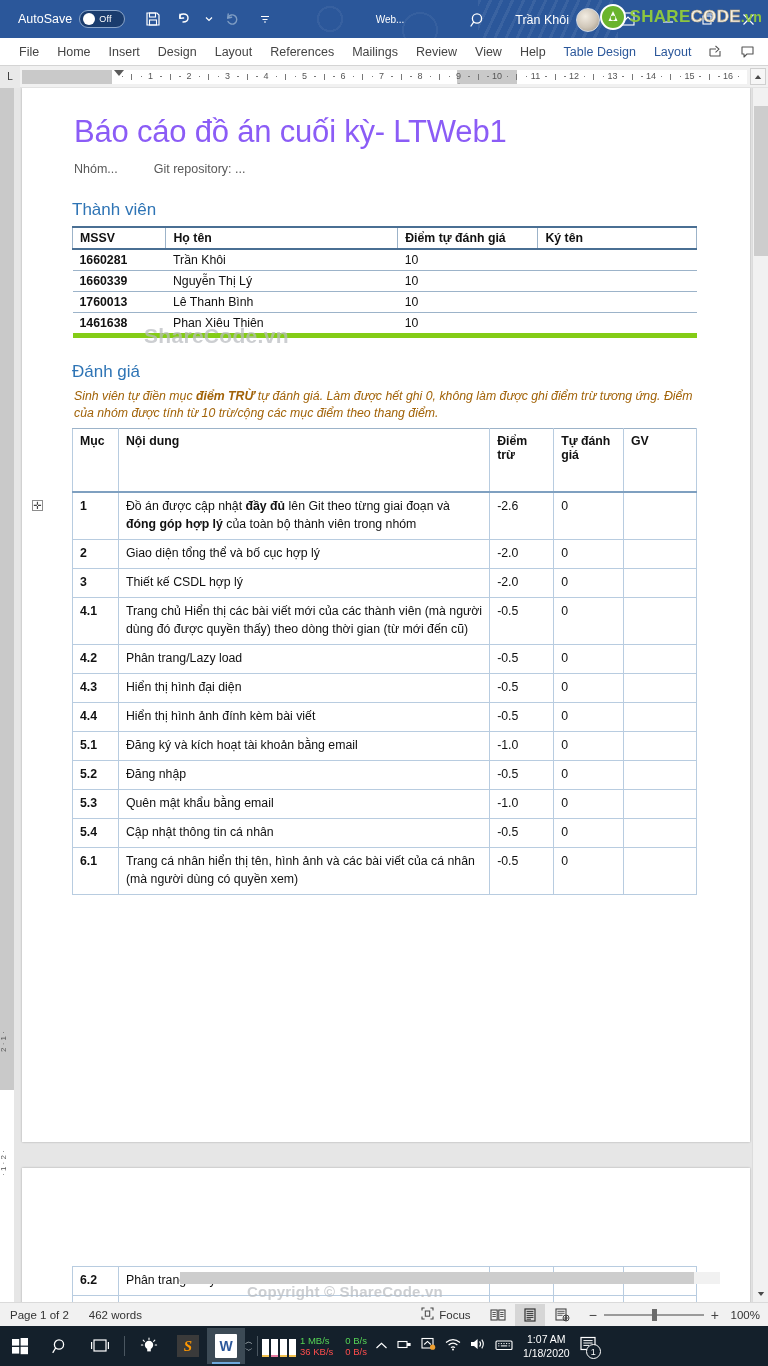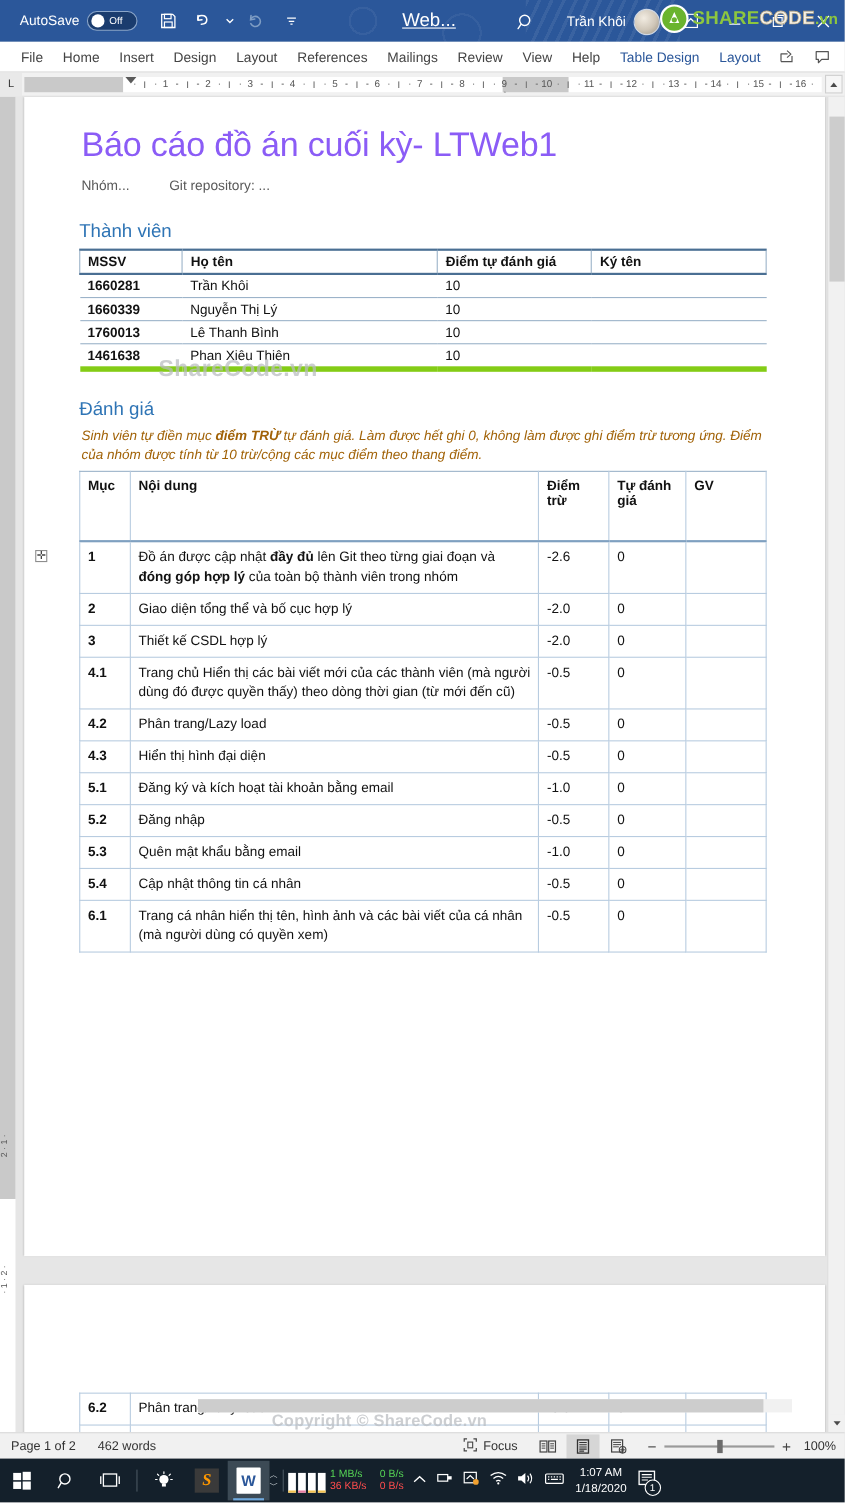--- a/index.html
+++ b/index.html
@@ -29,21 +29,21 @@
     margin-left: 3px;
   }
   .autosave-off { font-size: 9px; margin-left: 4px; color: #ffffff; letter-spacing: .2px;}
   .qat { display: flex; align-items: center; margin-left: 14px; gap: 4px; }
   .qat-btn {
     width: 28px; height: 26px; display: flex; align-items: center; justify-content: center;
   }
   .qat-btn svg { display: block; }
   .tb-docname {
     position: absolute; left: 12px; right: 0; text-align: center;
-    font-size: 17px; pointer-events: none; text-decoration: underline;
+    font-size: 10px; pointer-events: none;
   }
   .tb-search { position: absolute; left: 468px; top: 10px; width: 20px; height: 20px; }
   .tb-user {
     position: absolute; right: 168px; top: 8px;
     display: flex; align-items: center; gap: 7px; font-size: 12.5px;
   }
   .avatar {
     width: 24px; height: 24px; border-radius: 50%;
     background: radial-gradient(circle at 38% 34%, #f2ece2 0%, #cfc6b8 55%, #9b917f 100%);
     border: 1px solid #cfd8e6;
@@ -647,20 +647,27 @@
                 <td class="c-gv"></td>
               </tr>
               <tr>
                 <td class="c-muc">4.3</td>
                 <td class="c-nd"><span>Hiển thị hình đại diện</span></td>
                 <td class="c-dt">-0.5</td>
                 <td class="c-td">0</td>
                 <td class="c-gv"></td>
               </tr>
               <tr>
+                <td class="c-muc">4.4</td>
+                <td class="c-nd"><span>Hiển thị hình ảnh đính kèm bài viết</span></td>
+                <td class="c-dt">-0.5</td>
+                <td class="c-td">0</td>
+                <td class="c-gv"></td>
+              </tr>
+              <tr>
                 <td class="c-muc">5.1</td>
                 <td class="c-nd"><span>Đăng ký và kích hoạt tài khoản bằng email</span></td>
                 <td class="c-dt">-1.0</td>
                 <td class="c-td">0</td>
                 <td class="c-gv"></td>
               </tr>
               <tr>
                 <td class="c-muc">5.2</td>
                 <td class="c-nd"><span>Đăng nhập</span></td>
                 <td class="c-dt">-0.5</td>

